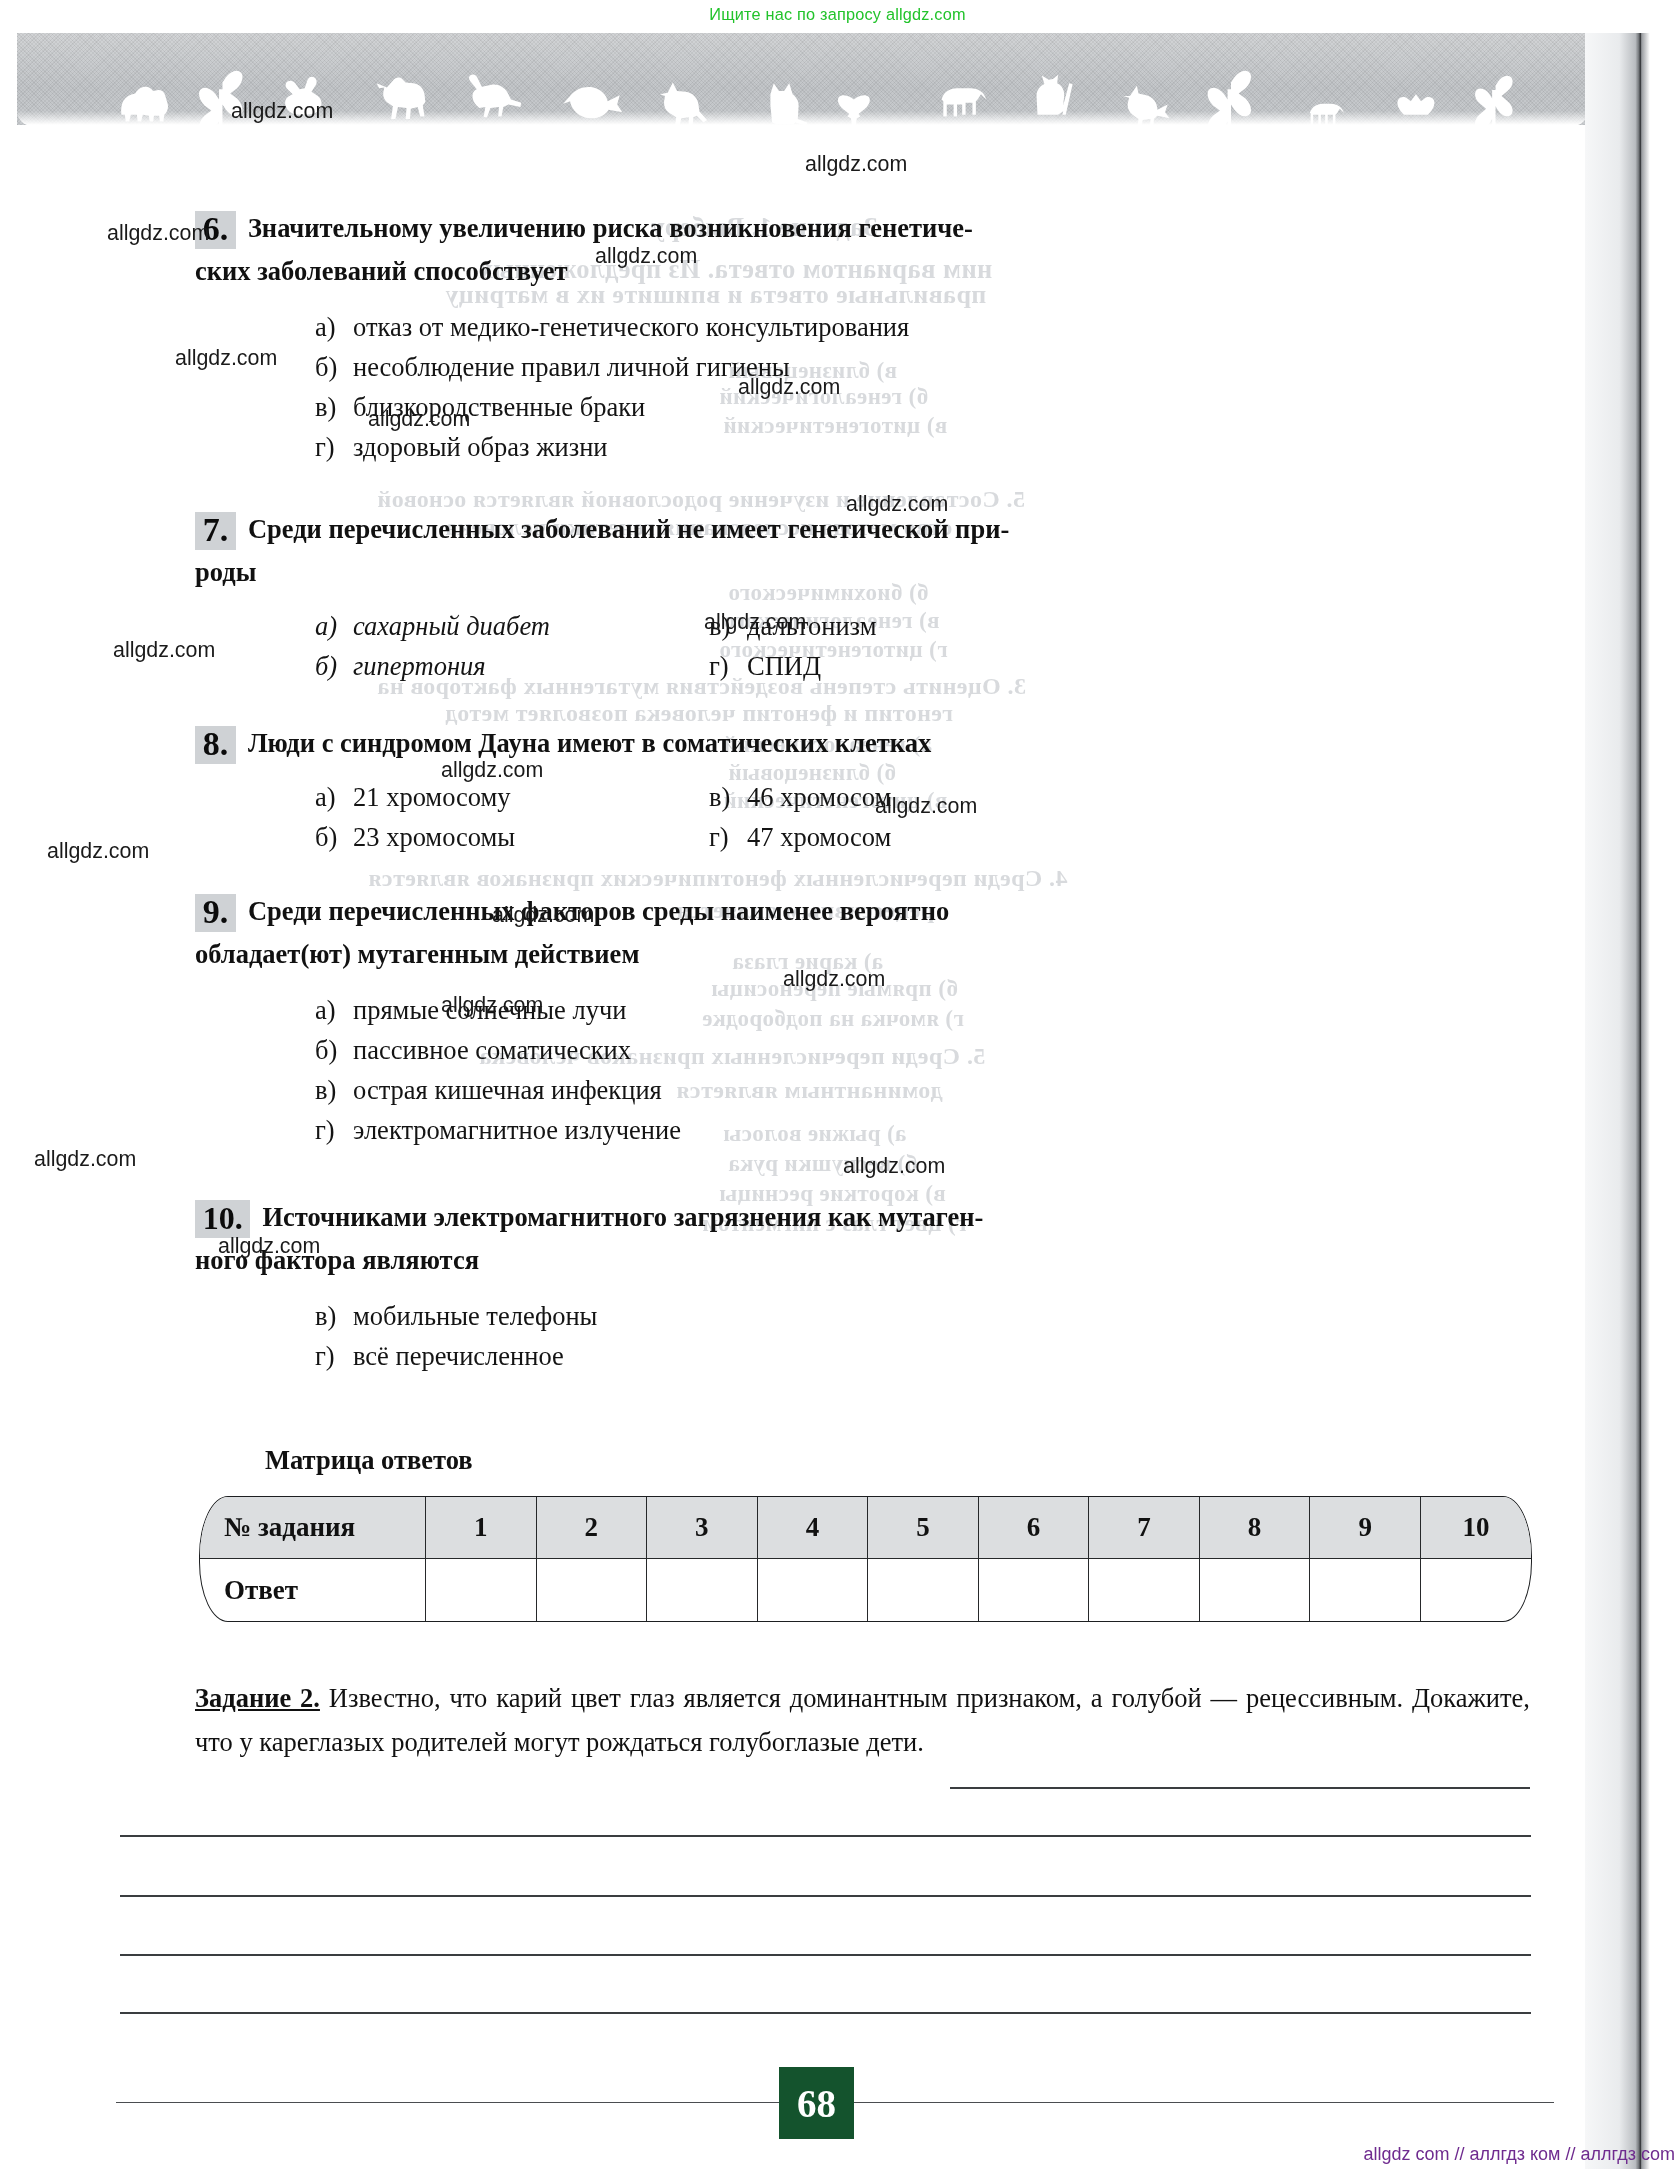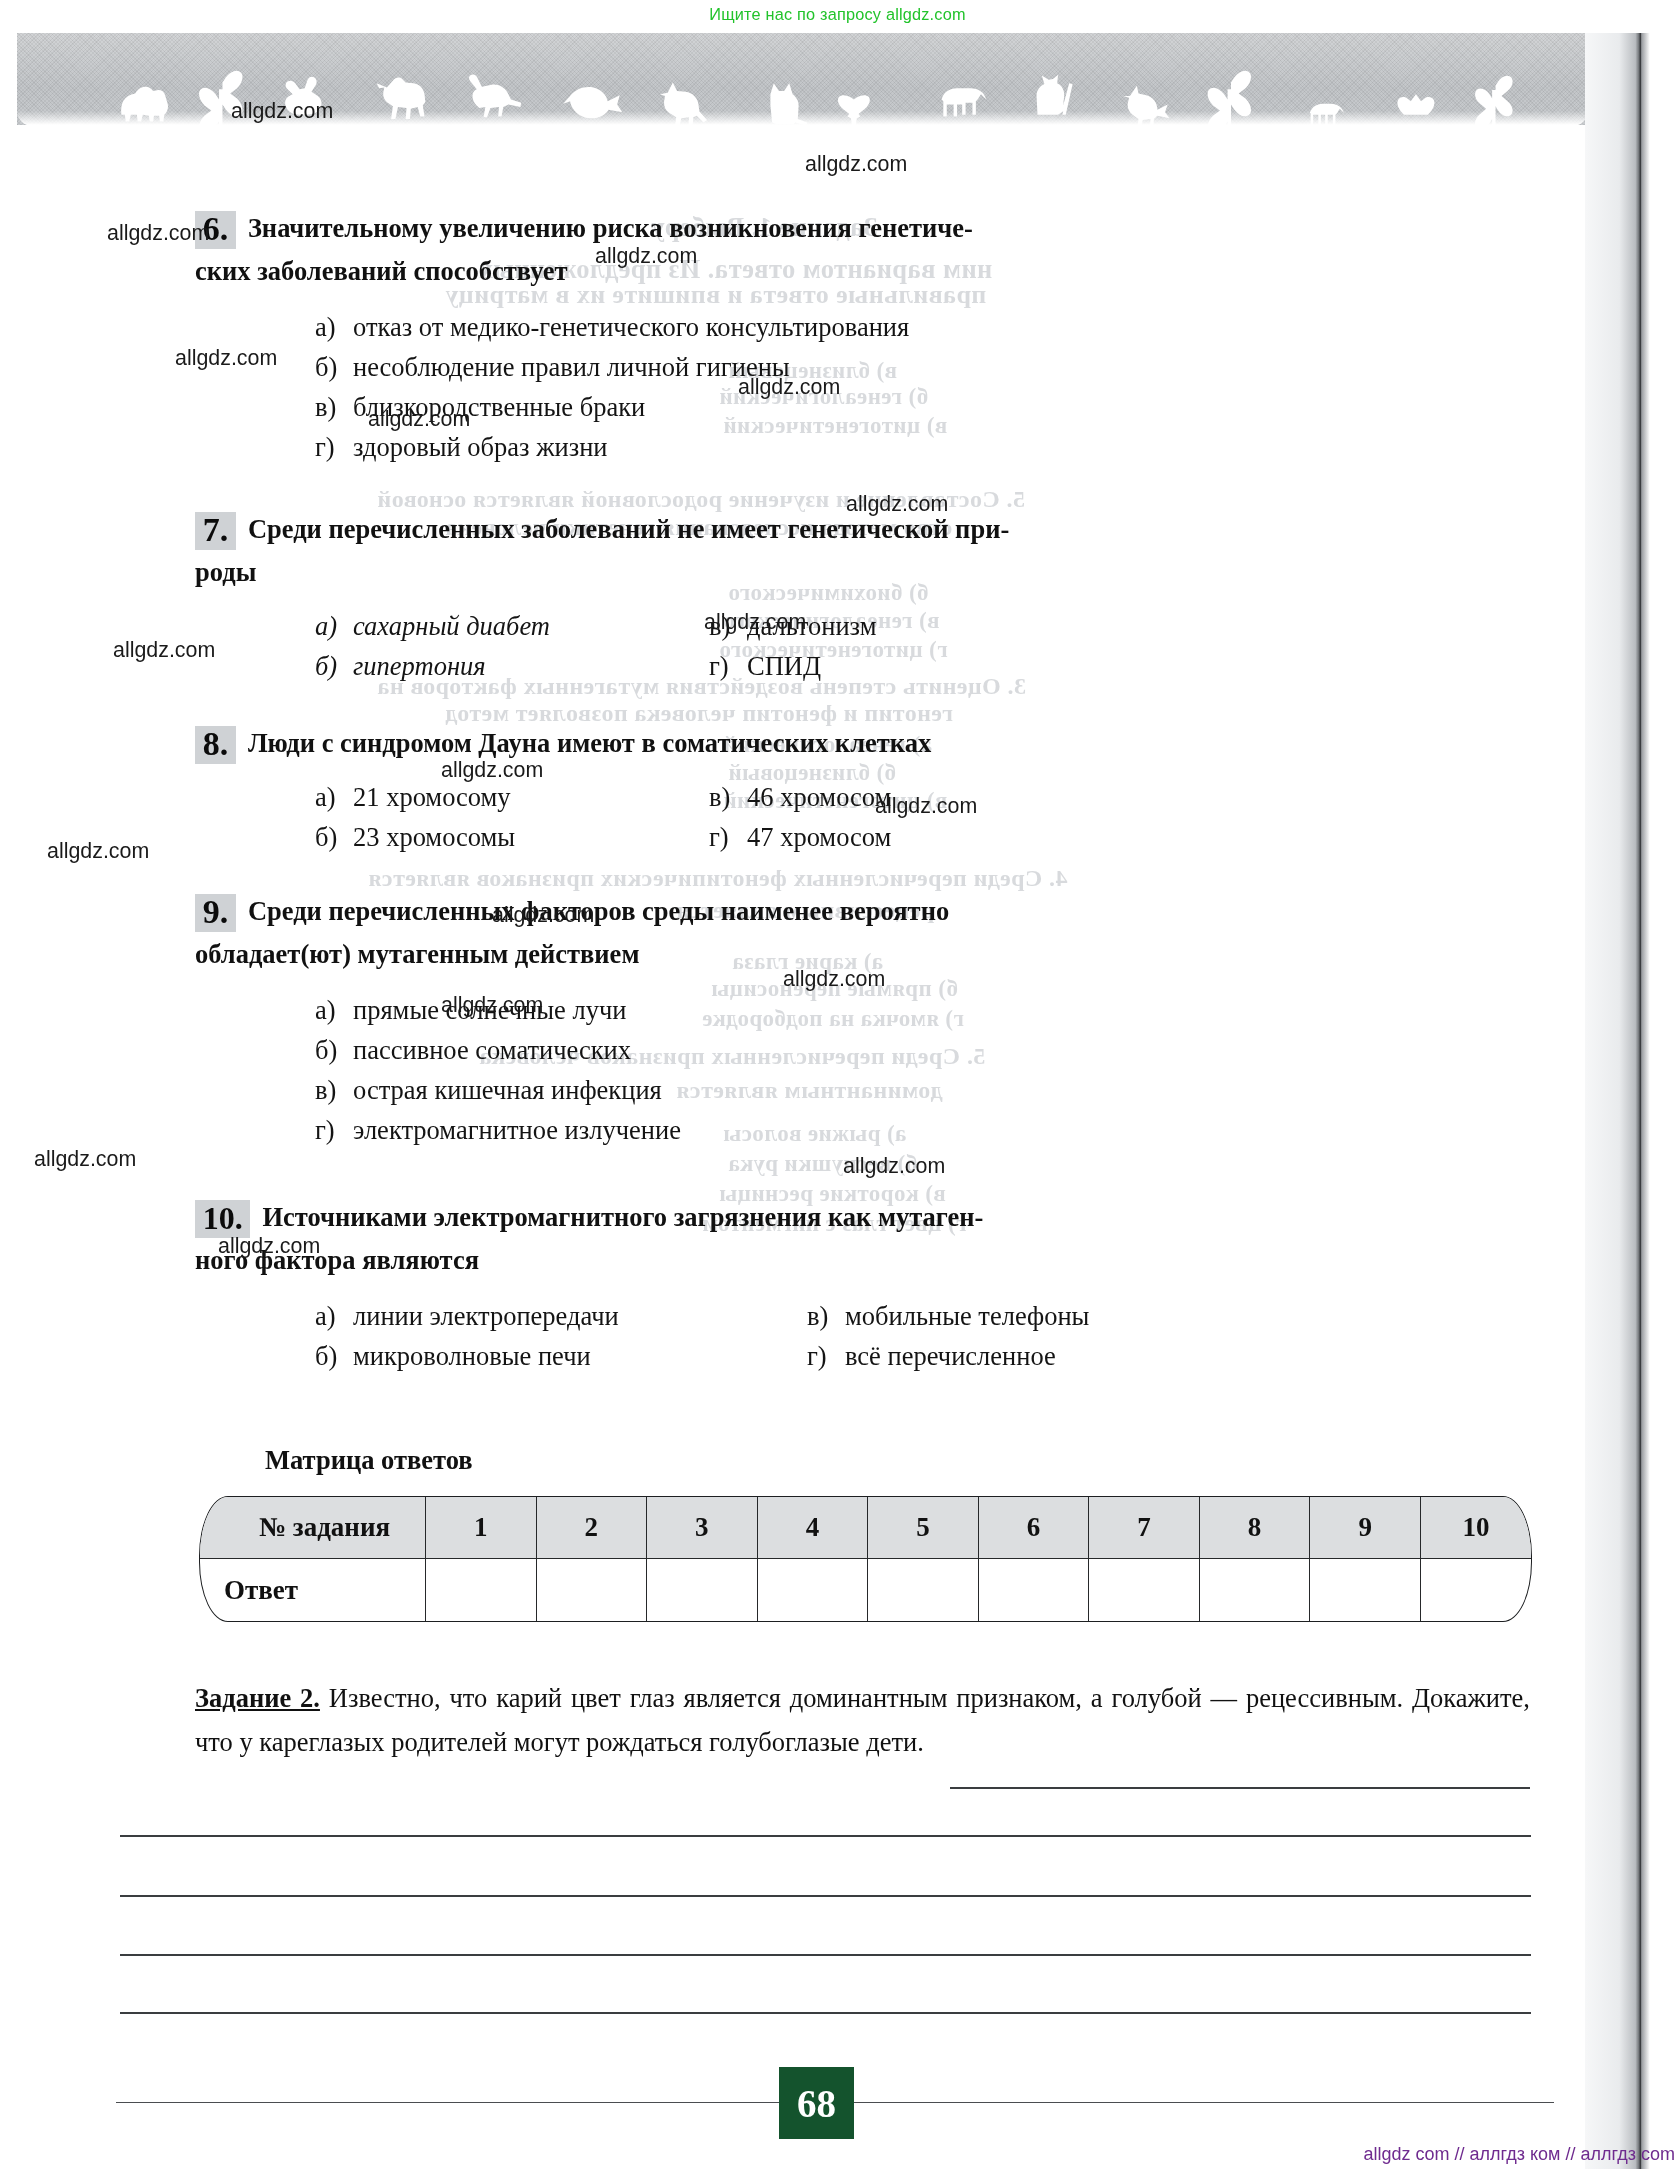--- a/index.html
+++ b/index.html
@@ -312,38 +312,34 @@
     <div class="opt"><span class="letter">г)</span><span>электромагнитное излучение</span></div>
   </div>
 </div>
 
 <div class="qblock" style="left:195px;top:1196px;">
   <div class="qtext">
     <span class="qnum small">10.</span><span>Источниками электромагнитного загрязнения как мутаген-</span><br>
     <span>ного фактора являются</span>
   </div>
   <div class="opts two-col" style="margin-left:120px;margin-top:13.7px;">
-    <div class="col" style="width:492px;">
-      <div class="opt"><span class="letter">а)</span><span>линии электропередачи</span></div>
-      <div class="opt"><span class="letter">б)</span><span>микроволновые печи</span></div>
-    </div>
     <div class="col">
       <div class="opt"><span class="letter">в)</span><span>мобильные телефоны</span></div>
       <div class="opt"><span class="letter">г)</span><span>всё перечисленное</span></div>
     </div>
   </div>
 </div>
 
 <div class="matrix-title">Матрица ответов</div>
 
 <div class="matrix-wrap">
   <table class="matrix">
     <thead>
       <tr>
-        <th style="width:201px;text-align:center;">№ задания</th>
+        <th style="width:201px;">№ задания</th>
         <th>1</th>
         <th>2</th>
         <th>3</th>
         <th>4</th>
         <th>5</th>
         <th>6</th>
         <th>7</th>
         <th>8</th>
         <th>9</th>
         <th>10</th>

